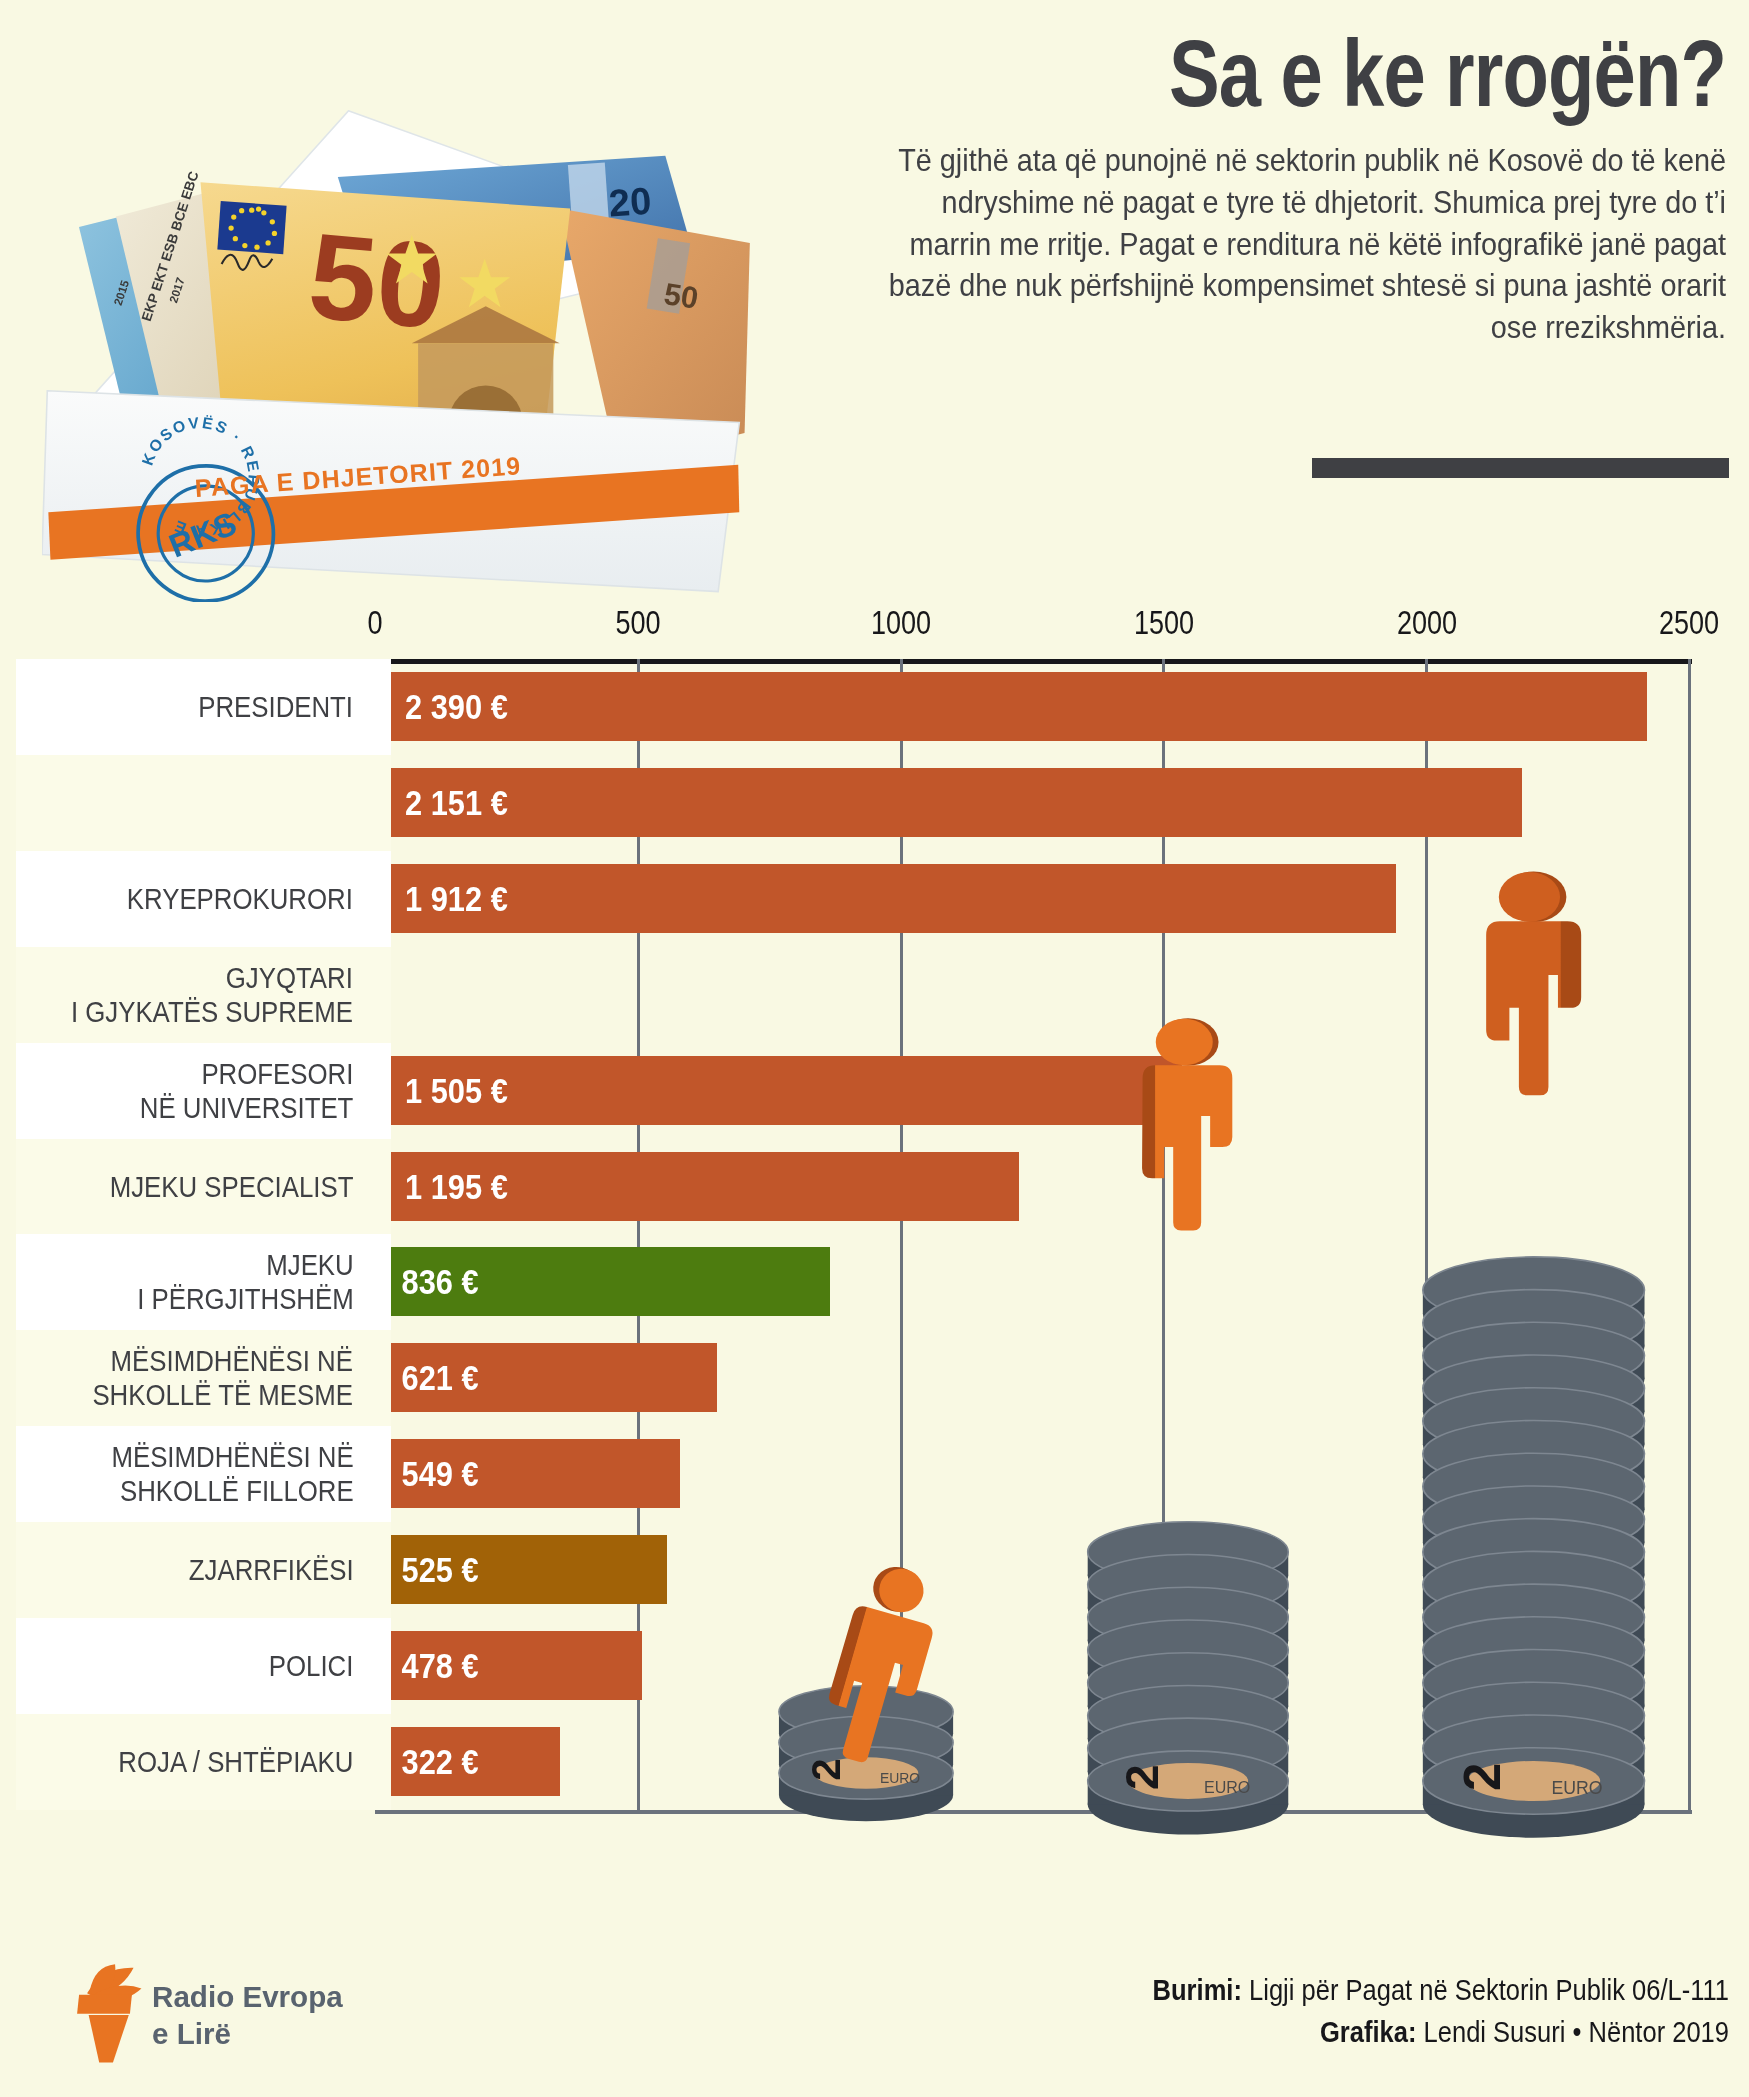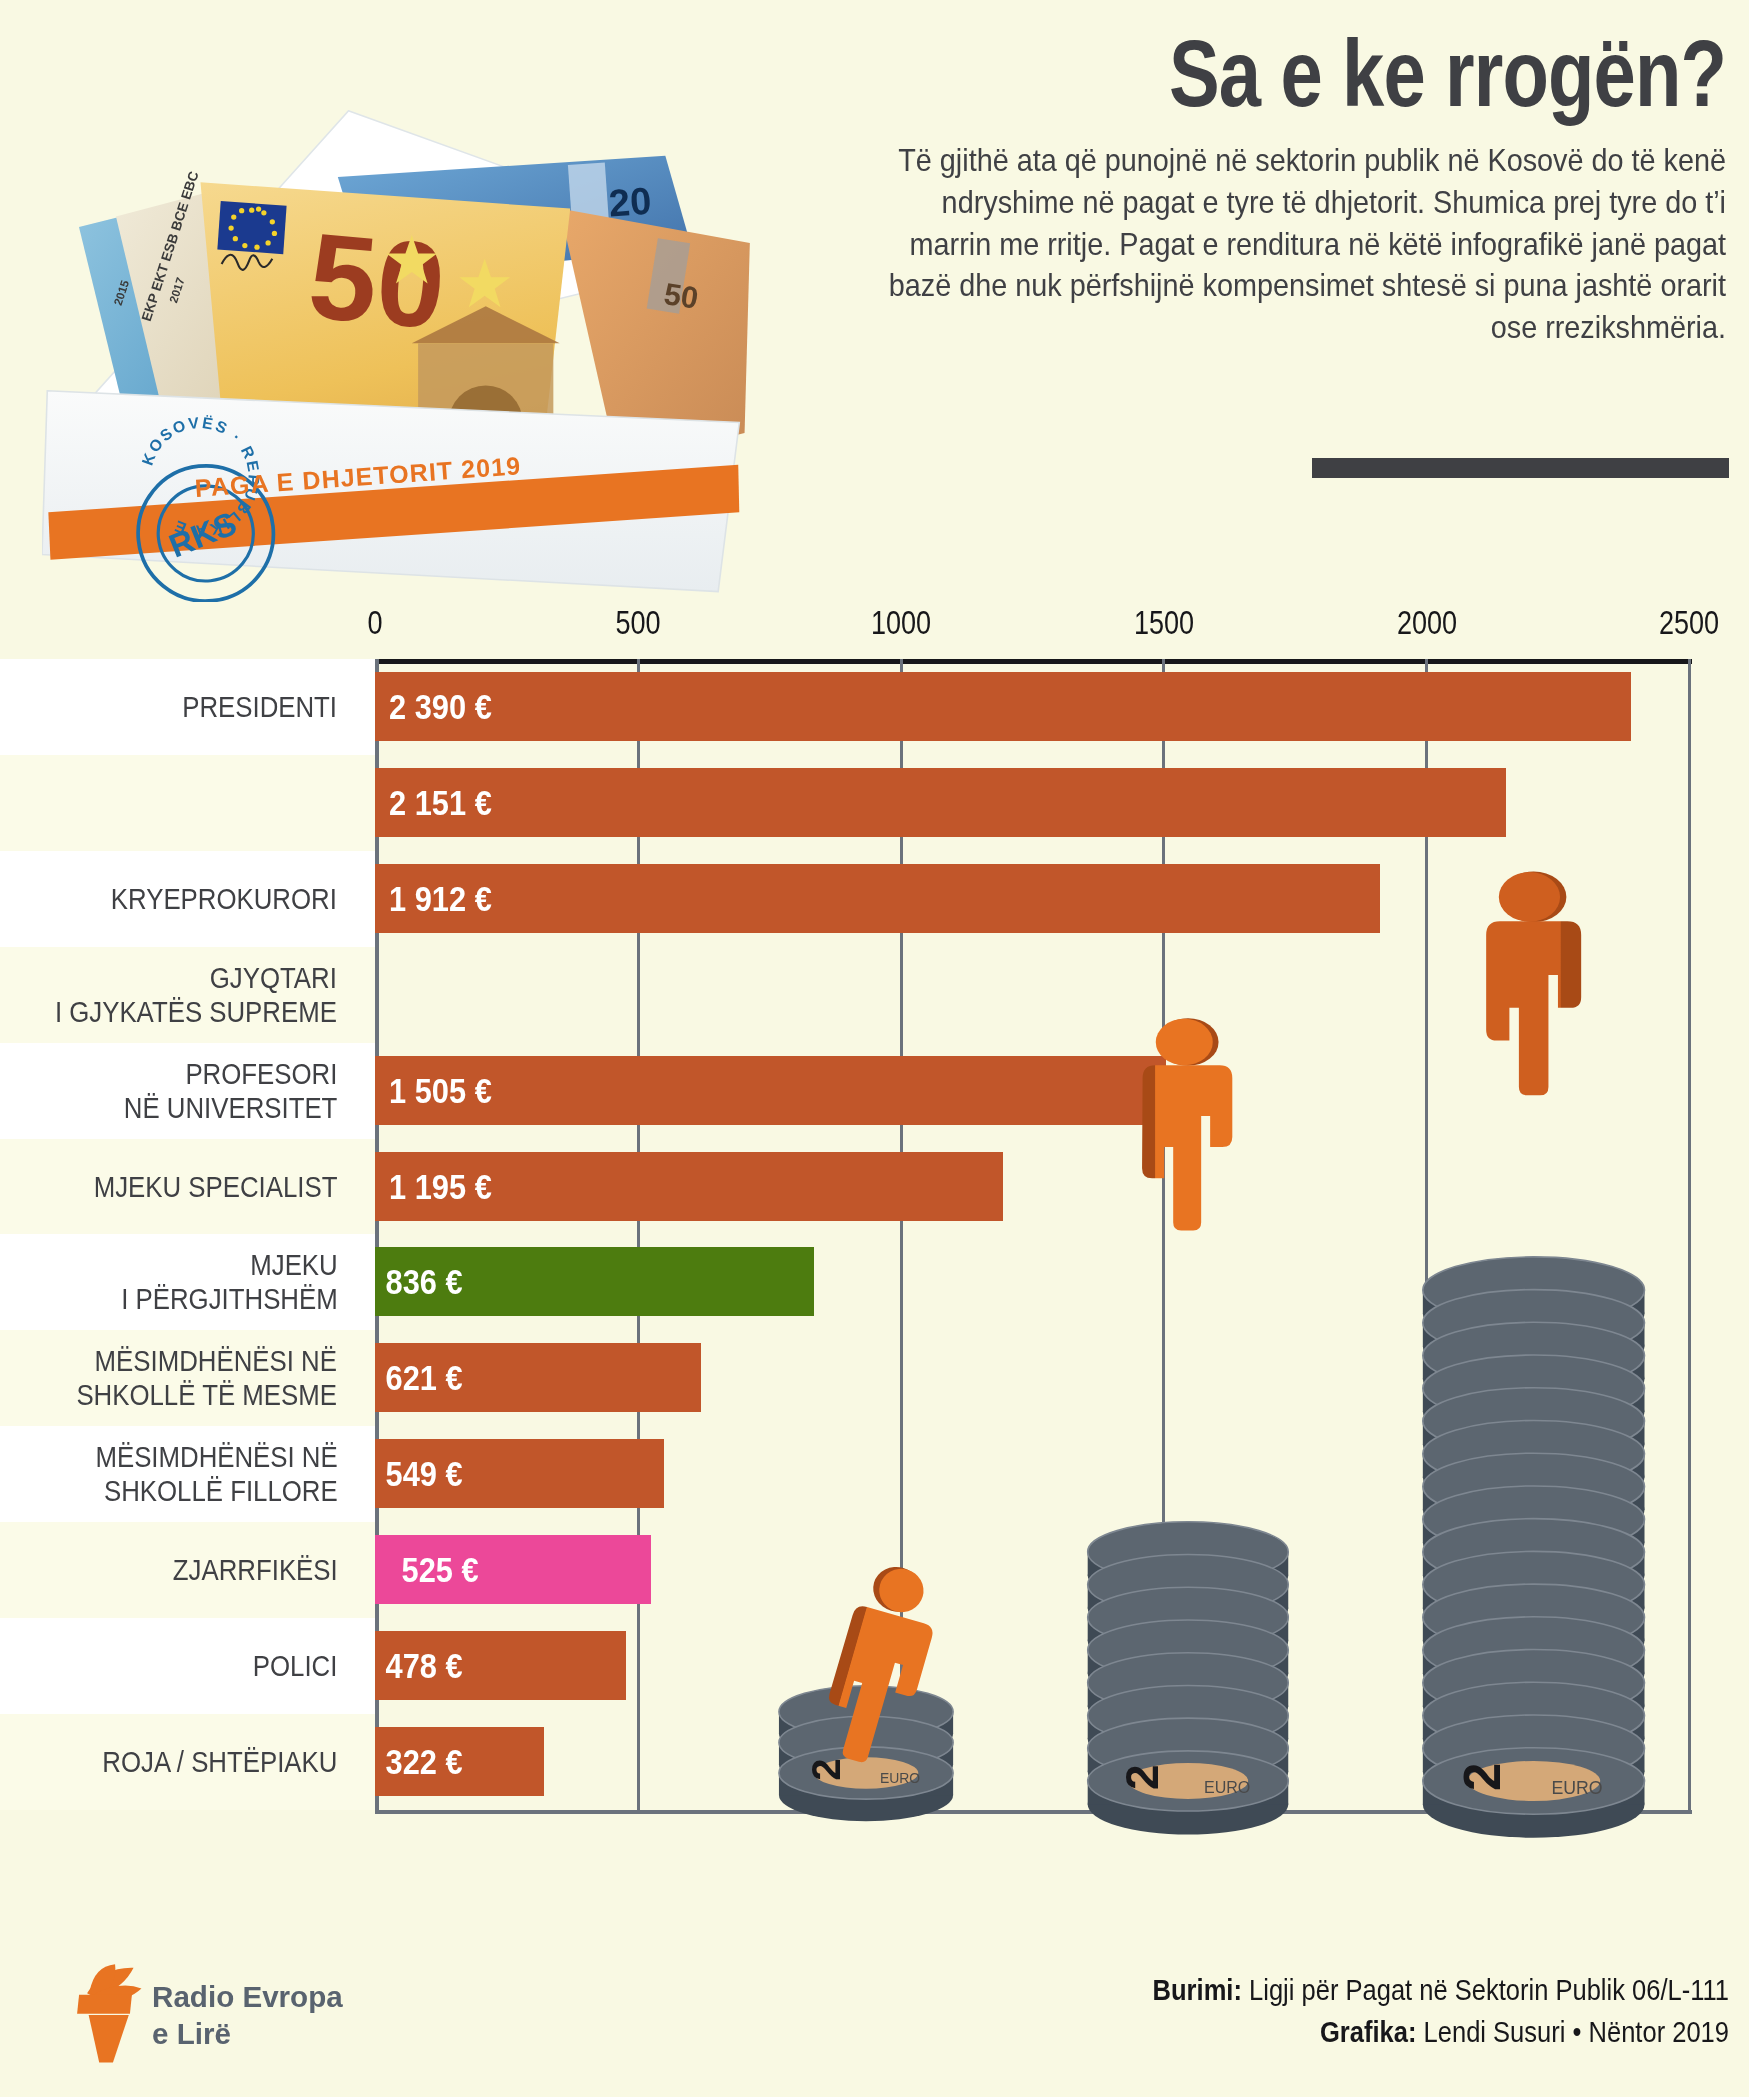--- a/index.html
+++ b/index.html
@@ -34,21 +34,21 @@
   .axis-label{
     position:absolute;top:0;font-size:33px;color:#17171a;
     transform:translateX(-50%) scaleX(.82);font-weight:400;
   }
   .plot{position:absolute;left:375px;top:55px;width:1314px;height:1151px;}
   .plot-top-line{position:absolute;left:375px;top:55px;width:1317px;height:4.8px;background:#17171a;}
   .gridline{position:absolute;top:0;width:2.6px;height:1151px;background:#6b727c;}
   .baseline{position:absolute;left:0;top:1151px;width:1317px;height:3.7px;background:#6b727c;}
   .axis-v{position:absolute;left:0;top:0;width:3.7px;height:1151px;background:#6b727c;}
 
-  .rows{position:absolute;left:0;top:55px;width:1502px;height:1151px;}
+  .rows{position:absolute;left:16px;top:55px;width:1502px;height:1151px;}
   .row{position:absolute;left:0;width:1750px;}
   .row-bg{position:absolute;left:0;top:0;width:375px;height:100%;}
   .row-bg.white{background:#ffffff;}
   .row-bg.cream{background:#fbfbe8;}
   .cat-wrap{position:absolute;left:0;top:0;width:351px;height:100%;display:flex;
      align-items:center;justify-content:flex-end;padding-right:13.7px;box-sizing:border-box;}
   .cat-text{font-size:30px;line-height:1.14;color:#3f4044;text-align:right;
      transform:scaleX(.86);transform-origin:right center;white-space:pre-line;}
 
   .bar{position:absolute;background:#c1562a;display:flex;align-items:center;
@@ -285,21 +285,21 @@
           </div>
           <div class="bar" style="left: 375px; top: 13.4px; height: 69px; width: 289px; background: rgb(193, 86, 42);">
             <span class="bar-value">549 €</span>
           </div>
         </div>
         <div class="row" style="top: 863px; height: 96px;">
           <div class="row-bg cream"></div>
           <div class="cat-wrap">
             <div class="cat-text">ZJARRFIKËSI</div>
           </div>
-          <div class="bar" style="left: 375px; top: 13.4px; height: 69px; width: 276px; background: #ec4899; padding-left: 16px;">
+          <div class="bar" style="left: 375px; top: 13.4px; height: 69px; width: 276px; background: #a16207;">
             <span class="bar-value">525 €</span>
           </div>
         </div>
         <div class="row" style="top: 959px; height: 96px;">
           <div class="row-bg white"></div>
           <div class="cat-wrap">
             <div class="cat-text">POLICI</div>
           </div>
           <div class="bar" style="left: 375px; top: 13.4px; height: 69px; width: 251px; background: rgb(193, 86, 42);">
             <span class="bar-value">478 €</span>

